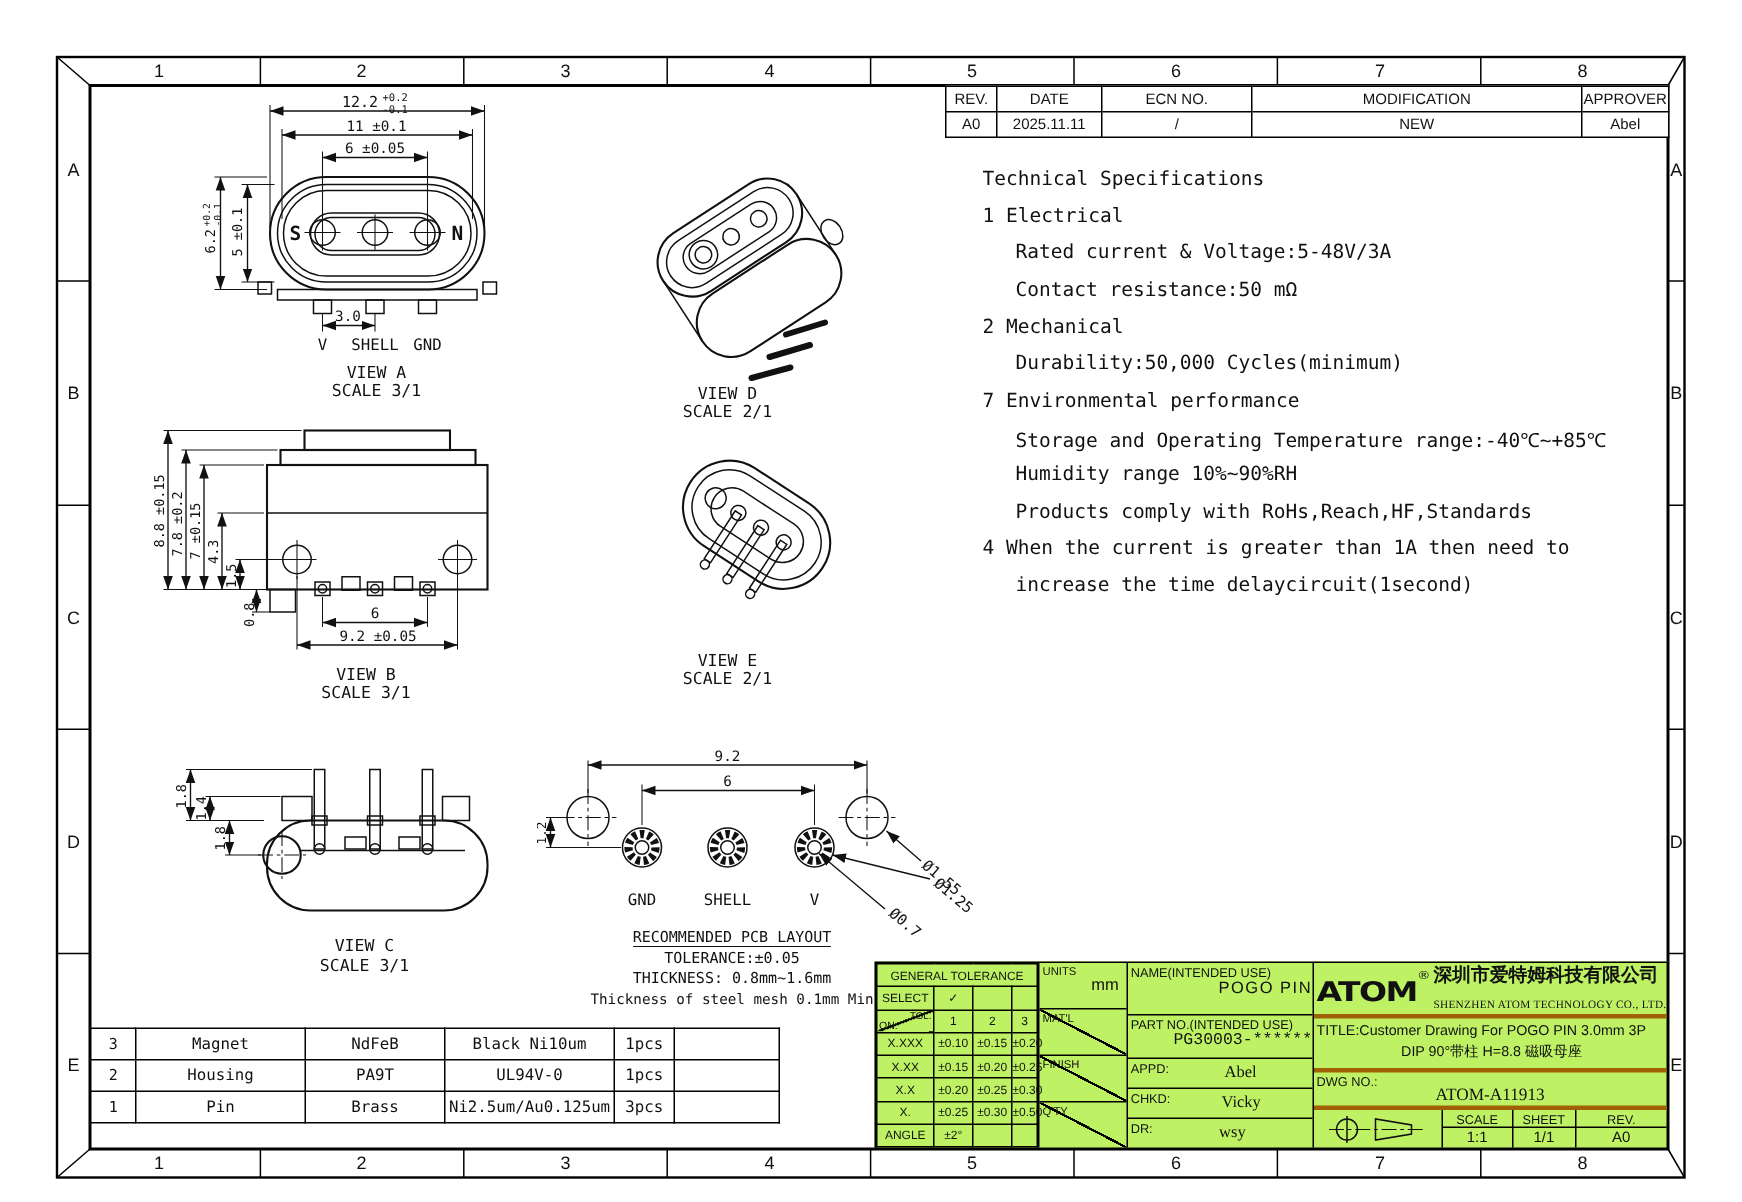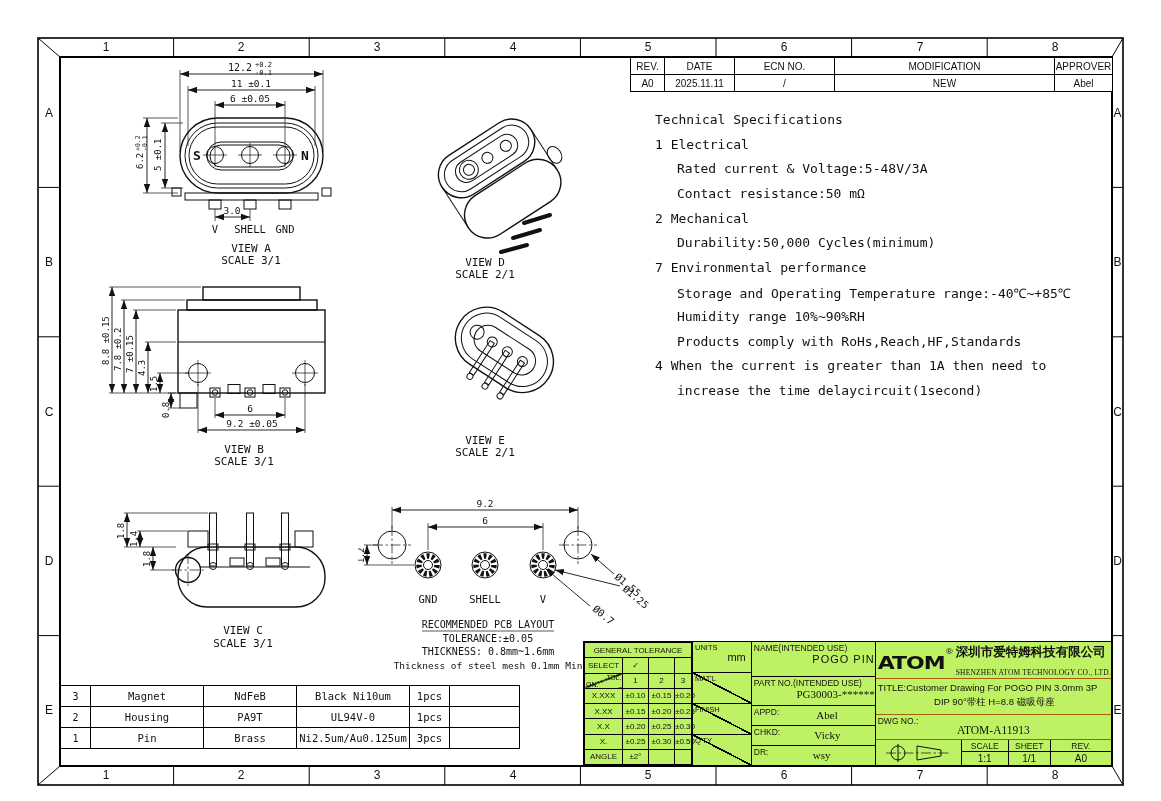--- a/index.html
+++ b/index.html
@@ -10,21 +10,21 @@
   .zc{position:absolute;transform:translateX(-50%);font:12px "Liberation Sans",sans-serif;height:19px;line-height:19px}
   .zr{position:absolute;transform:translateY(-50%);font:12px "Liberation Sans",sans-serif;width:22px;text-align:center}
   .zrr{width:11px}
   
   table{border-collapse:collapse}
   td,th{border:1px solid #000;padding:0;text-align:center;vertical-align:middle;font-weight:normal}
   
   .rev-table{position:absolute;left:630px;top:57px;width:482px;table-layout:fixed;background:#fff}
   .rev-table th{font:10px "Liberation Sans",sans-serif;height:16px}
   .rev-table td{font:10px "Liberation Sans",sans-serif;height:16px}
-  .serif{font-family:Liberation Serif, serif}
+  .serif{font-family:Liberation Mono, monospace}
   .mono{font-family:"DejaVu Sans Mono",monospace}
   
   .specs{position:absolute;left:655px;top:112px;width:440px}
   .spec-line{height:24.65px;line-height:24.65px;white-space:nowrap;
              font:13px "DejaVu Sans Mono",monospace;color:#111}
   .spec-line.ind{padding-left:22px}
   
   .bom{position:absolute;left:60px;top:685px;width:460px;table-layout:fixed;background:#fff}
   .bom td{height:20px;font:10.5px "DejaVu Sans Mono",monospace}
   .bom tr.hdr td{font:10px "DejaVu Sans Mono",monospace}
@@ -47,21 +47,21 @@
   .ucell .mm{position:absolute;top:9px;right:5px;font-size:11px}
   .tb-name{width:133px;border-right:1px solid #000;display:flex;flex-direction:column;box-sizing:border-box}
   .ncell{border-bottom:1px solid #000;position:relative}
   .ncell .lbl{display:block;font-size:8.5px;text-align:left;padding:1px 0 0 2px;white-space:nowrap}
   .ncell .val{display:block;text-align:right;font-size:11px}
   .sigrow{height:20px;display:flex;border-bottom:1px solid #000}
   .sigrow:last-child{border-bottom:none;flex:1}
   .sigrow .lbl2{font-size:8.5px;padding:1px 0 0 2px}
   .sigrow .val2{flex:1;text-align:center;font:11px "Liberation Serif",serif;line-height:19px}
   .tb-co{flex:1;display:flex;flex-direction:column}
-  .corow{border-bottom:1px solid #a16207;box-sizing:border-box}
+  .corow{border-bottom:3px solid #a16207;box-sizing:border-box}
   .logo-row{height:37px;display:flex;align-items:center;padding-left:2px}
   .atom{font:900 22px "DejaVu Sans",sans-serif;letter-spacing:-1px;transform:scaleY(.82);white-space:nowrap}
   .atom sup{font-size:9px;font-weight:400;vertical-align:18px;letter-spacing:0}
   .co-names{margin-left:2px;line-height:1.1}
   .co-cn{font:bold 12.5px "Liberation Serif",serif;white-space:nowrap}
   .co-en{font:7.5px "Liberation Serif",serif;letter-spacing:.2px;white-space:nowrap}
   .title-row{height:36px;font:9.5px "Liberation Sans",sans-serif;padding:2px 0 0 2px;line-height:1.45}
   .title-row .l2{text-align:center}
   .dwg-row{height:25px;position:relative}
   .dwg-row .lbl{position:absolute;top:1px;left:2px;font-size:8.5px}

